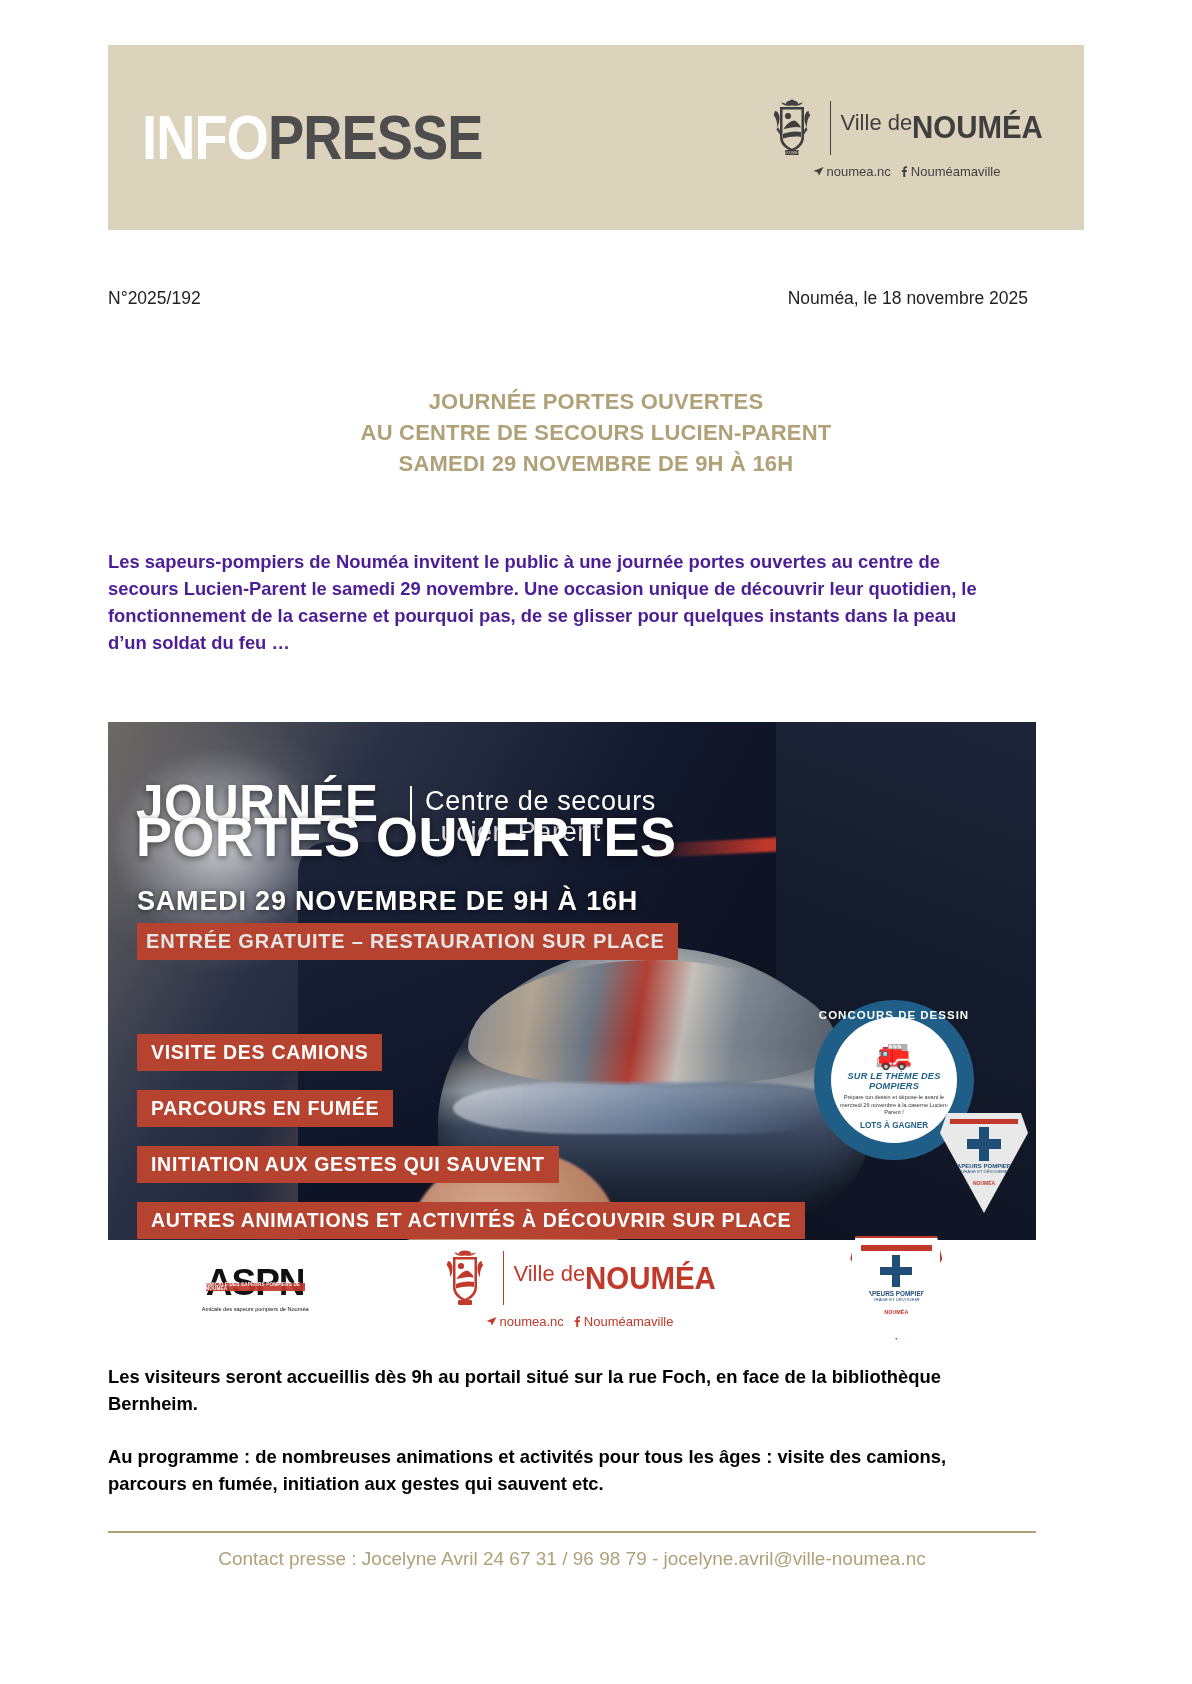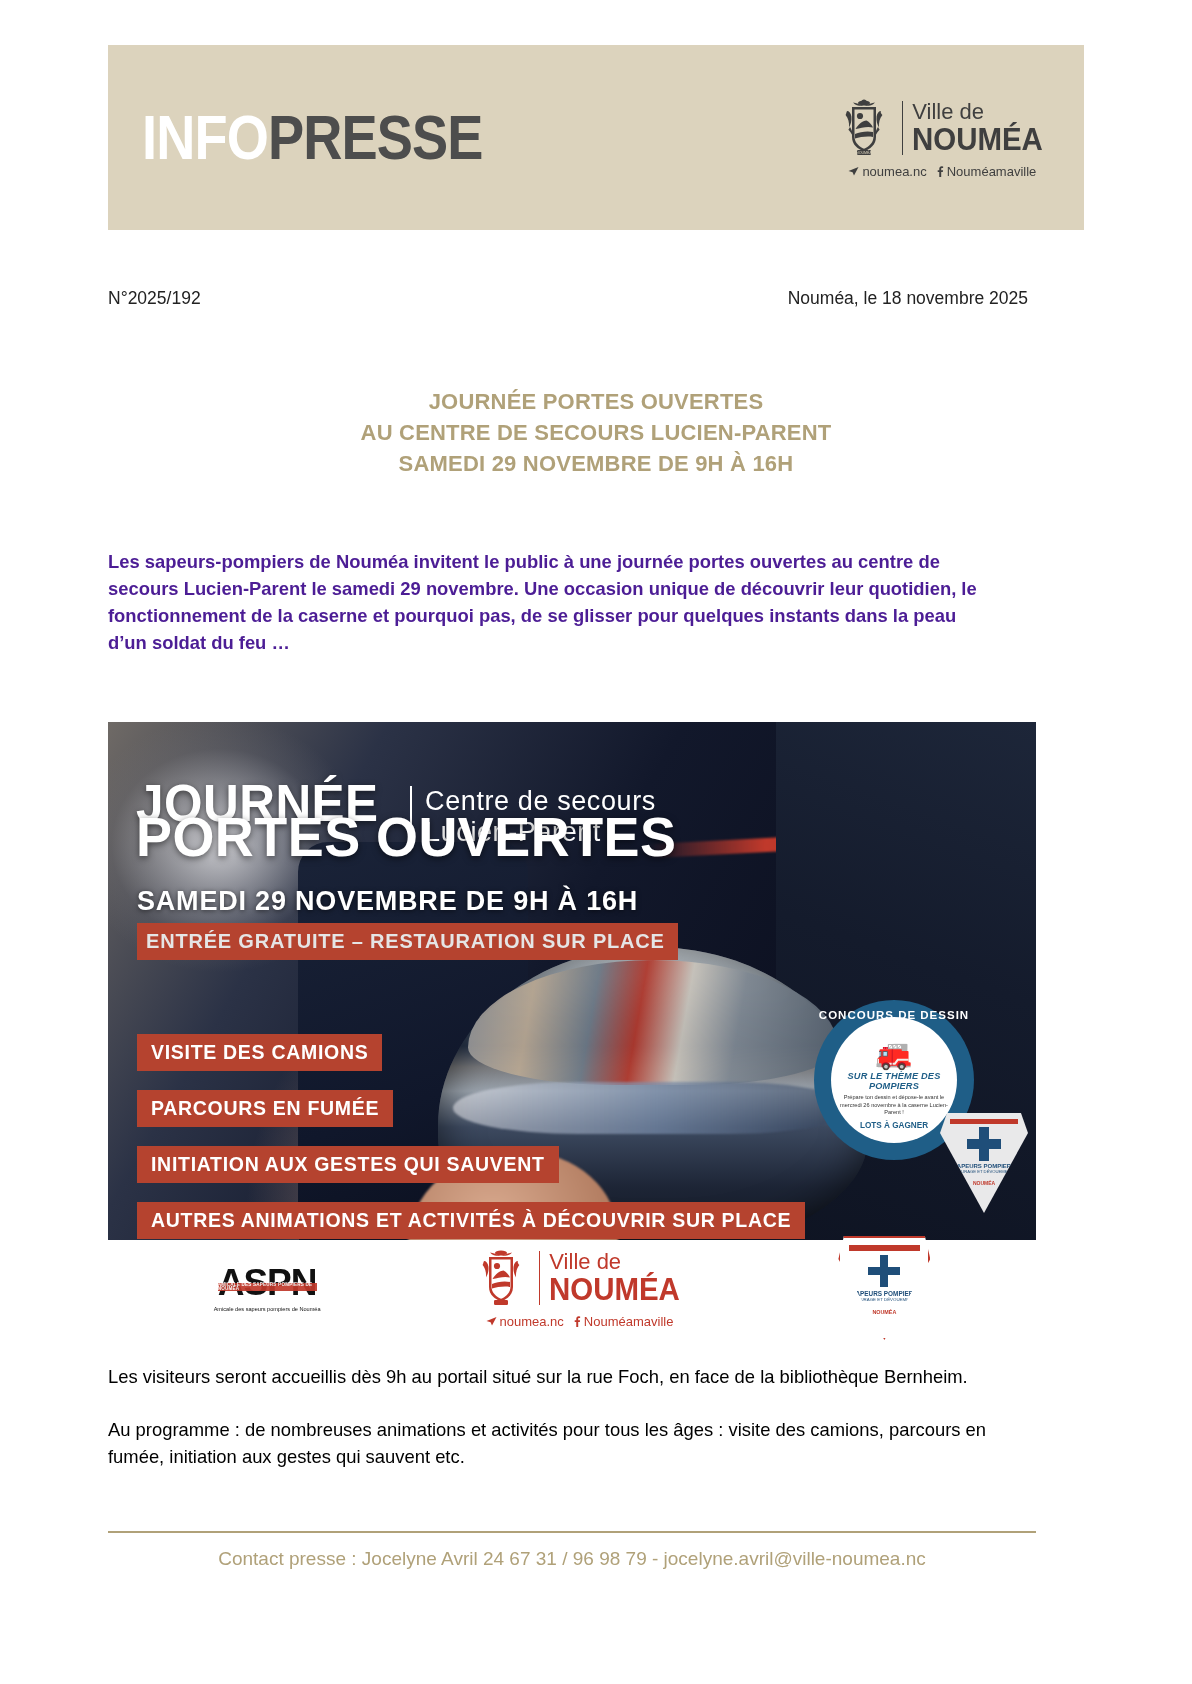--- a/index.html
+++ b/index.html
@@ -52,21 +52,21 @@
   }
   .vdn-row {
     display: flex;
     align-items: center;
     gap: 9px;
   }
   .vdn-crest { width: 58px; height: 62px; display:block; }
   .vdn-sep {
     width: 1.5px; height: 54px; background: #3f3f3f;
   }
-  .vdn-words { display: flex; flex-direction: column; line-height: 1; }
+  .vdn-words { display: flex; flex-direction: row; line-height: 1; }
   .vdn-ville {
     font-size: 22px; color: #3f3f3f; font-weight: normal;
     letter-spacing: 0px; margin-bottom: 1px;
   }
   .vdn-noumea {
     font-size: 31px; color: #3f3f3f; font-weight: bold;
     letter-spacing: 0px; transform: scaleX(0.95); transform-origin: left center;
   }
   .vdn-social {
     display: flex; align-items: center; gap: 9px;
@@ -337,20 +337,21 @@
 
   
   .lower {
     position: absolute;
     left: 108px;
     top: 1363px;
     width: 884px;
     font-size: 18.4px;
     color: #000000;
     line-height: 1.47;
+    font-weight: bold;
   }
   .lower p + p { margin-top: 26px; }
 
   
   .footer-rule {
     position: absolute;
     left: 108px;
     top: 1531px;
     width: 928px;
     height: 1.6px;

